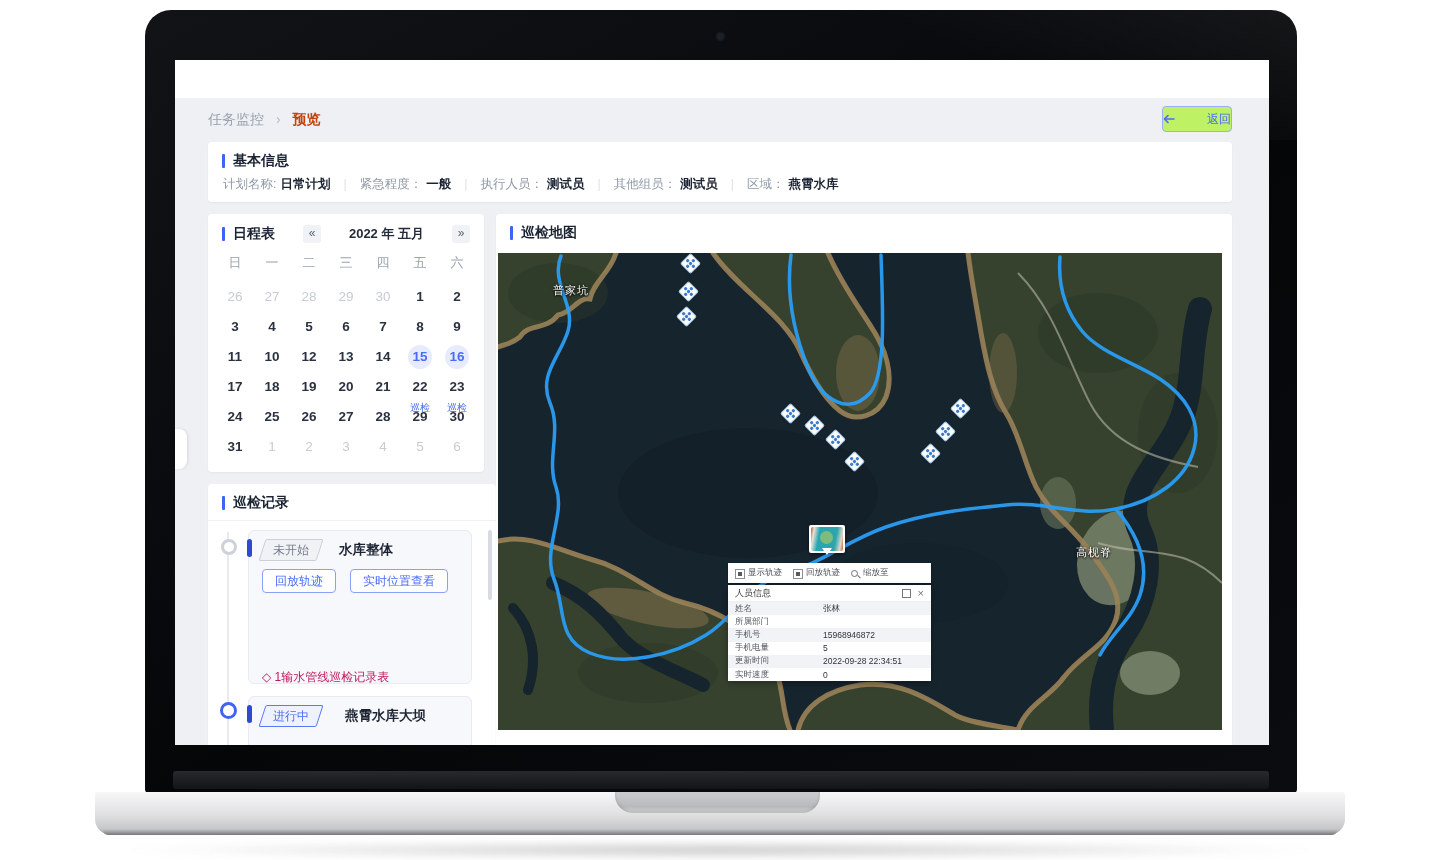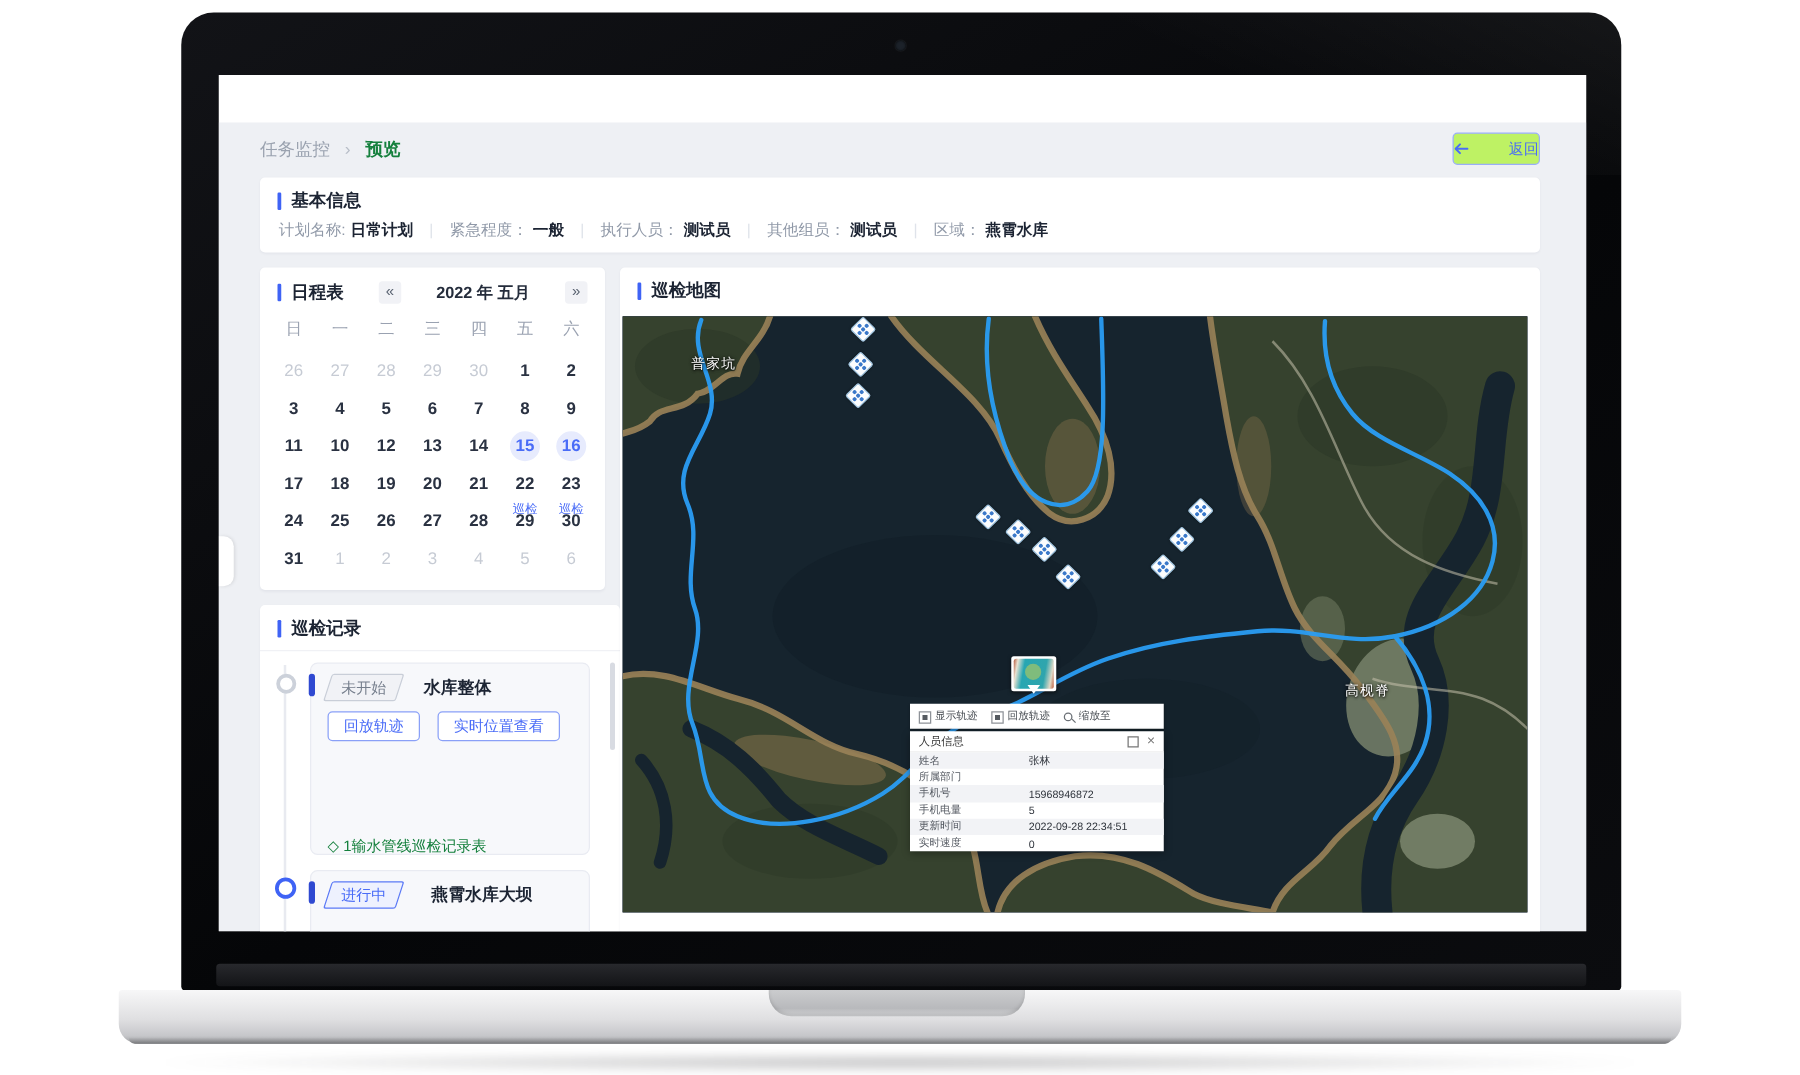--- a/index.html
+++ b/index.html
@@ -29,21 +29,21 @@
           filter:blur(4px);}
   
   .app{position:absolute;left:30px;top:50px;width:1094px;height:685px;background:#fff;overflow:hidden;}
   .topbar{position:absolute;left:0;top:0;right:0;height:38px;background:#fff;border-bottom:1px solid #f0f1f4;z-index:5;}
   .collapse{position:absolute;left:32px;top:11px;width:16px;height:15px;}
   .app-title{position:absolute;left:56px;top:10px;font-size:15px;font-weight:bold;color:#171e2b;letter-spacing:.5px;}
   .admin{position:absolute;right:38px;top:11px;font-size:13px;color:#4f545c;display:flex;align-items:center;gap:6px;}
   .caret{width:0;height:0;border:4px solid transparent;border-top:5px solid #9aa0a8;margin-top:4px;}
   .content{position:absolute;left:0;top:38px;right:0;bottom:0;background:#eef0f4;}
   .breadcrumb{position:absolute;left:33px;top:13px;font-size:14px;}
-  .bc-parent{color:#9aa2af;} .bc-sep{color:#b7bdc7;margin:0 8px;} .bc-current{color:#15803d;font-weight:bold;}
+  .bc-parent{color:#9aa2af;} .bc-sep{color:#b7bdc7;margin:0 8px;} .bc-current{color:#c2410c;font-weight:bold;}
   .back-btn{position:absolute;right:37px;top:8px;width:68px;height:24px;border:1px solid #9aaef8;border-radius:4px;
             background:#bef264;color:#4a6cf7;font-size:12px;display:flex;align-items:center;justify-content:space-between;gap:5px;cursor:pointer;}
   .card{position:absolute;background:#fff;border-radius:4px;box-shadow:0 1px 2px rgba(30,40,80,.05);}
   .sec-title{position:absolute;left:14px;top:10px;display:flex;align-items:center;gap:8px;
              font-size:14px;font-weight:bold;color:#1c2433;}
   .bar{width:3px;height:14px;background:#3f63f5;border-radius:1px;}
   
   #card-info{left:33px;top:44px;width:1024px;height:60px;}
   #info-fields{position:absolute;left:15px;top:34px;font-size:12.5px;white-space:nowrap;}
   .info-lbl{color:#9099a8;margin-right:4px;} .info-val{color:#1c2433;font-weight:bold;}
@@ -76,21 +76,21 @@
   .tag{position:absolute;left:13px;top:8px;height:20px;padding:0 10px;border:1px solid #c9ced8;background:#f1f2f6;
        color:#757e8c;font-size:12px;line-height:20px;transform:skewX(-18deg);border-radius:2px;}
   .tag>span{display:inline-block;transform:skewX(18deg);}
   .tag.blue{border-color:#5b79f6;background:#eef1fe;color:#4a6cf7;}
   .rec-name{position:absolute;left:90px;top:10px;font-size:13.5px;font-weight:bold;color:#1c2433;}
   #rec2 .rec-name{left:96px;}
   #rec1-buttons{position:absolute;left:13px;top:38px;display:flex;gap:14px;}
   .rec-btn{height:22px;padding:0 12px;border:1px solid #8aa0f7;border-radius:4px;background:#fff;color:#4a6cf7;
            font-size:12px;line-height:22px;cursor:pointer;}
   #rec1-lines{position:absolute;left:13px;top:66px;font-size:12.5px;color:#3c4556;line-height:24px;}
-  .rec-link{position:absolute;left:13px;top:138px;font-size:12px;color:#15803d;cursor:pointer;text-align:right;}
+  .rec-link{position:absolute;left:13px;top:138px;font-size:12px;color:#be185d;cursor:pointer;text-align:right;}
   .rec-scroll{position:absolute;right:4px;top:46px;width:4px;height:70px;background:#d8dbe2;border-radius:2px;}
   .drawer-tab{position:absolute;left:0;top:331px;width:12px;height:40px;background:#fff;
               border-radius:0 8px 8px 0;box-shadow:1px 0 3px rgba(0,0,0,.10);z-index:9;cursor:pointer;}
   
   #card-map{left:321px;top:116px;width:736px;height:540px;}
   #map-wrap{position:absolute;left:2px;top:39px;width:724px;height:477px;background:#16242e;overflow:hidden;}
   .map-label{position:absolute;color:#fff;font-size:11px;letter-spacing:1px;
              text-shadow:0 1px 2px #000,0 0 3px rgba(0,0,0,.85);}
   #lbl-0{left:55px;top:30px;} #lbl-1{left:578px;top:292px;}
   .marker{position:absolute;width:13px;height:13px;background:#fcfdfe;border:1px solid #9fc3de;border-radius:2px;

